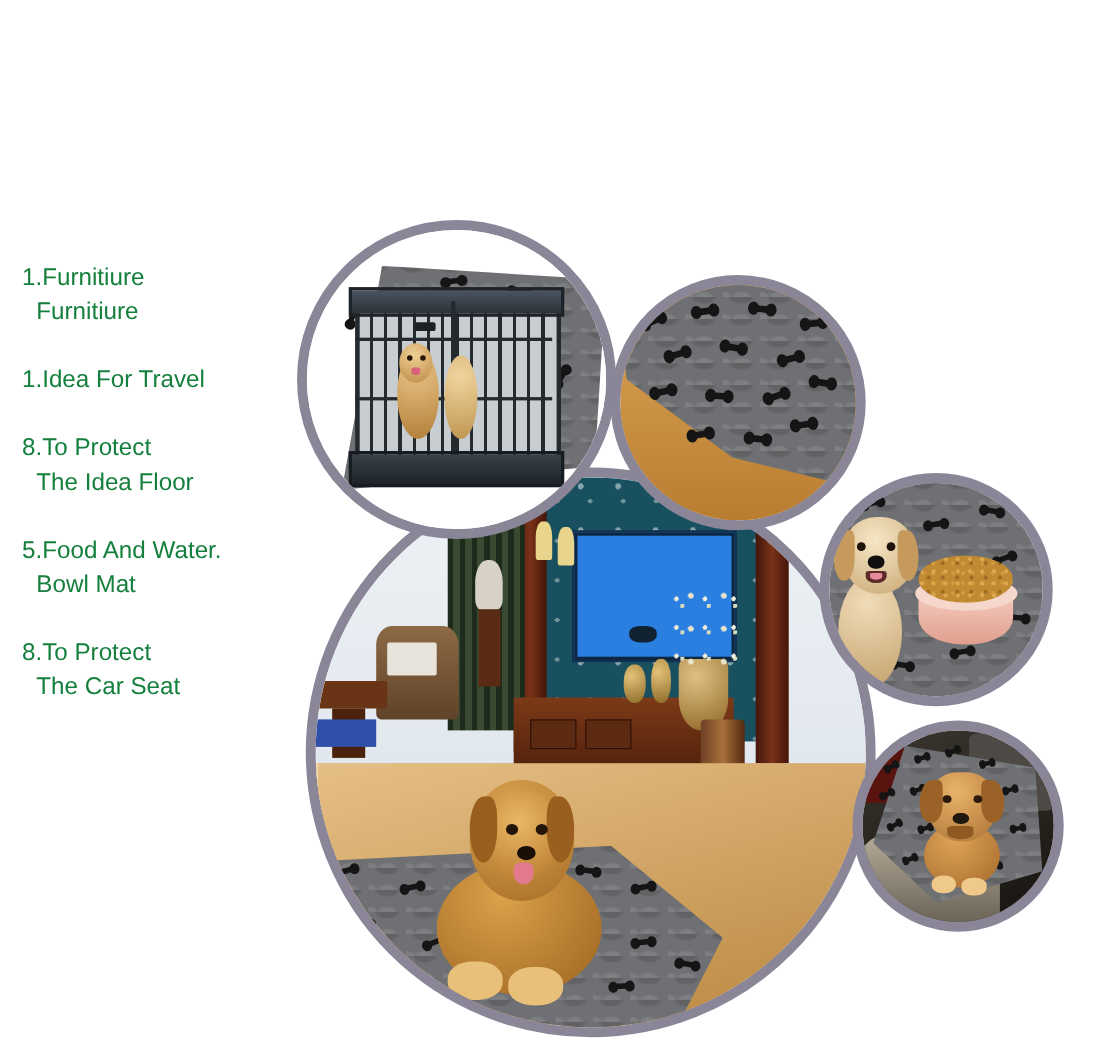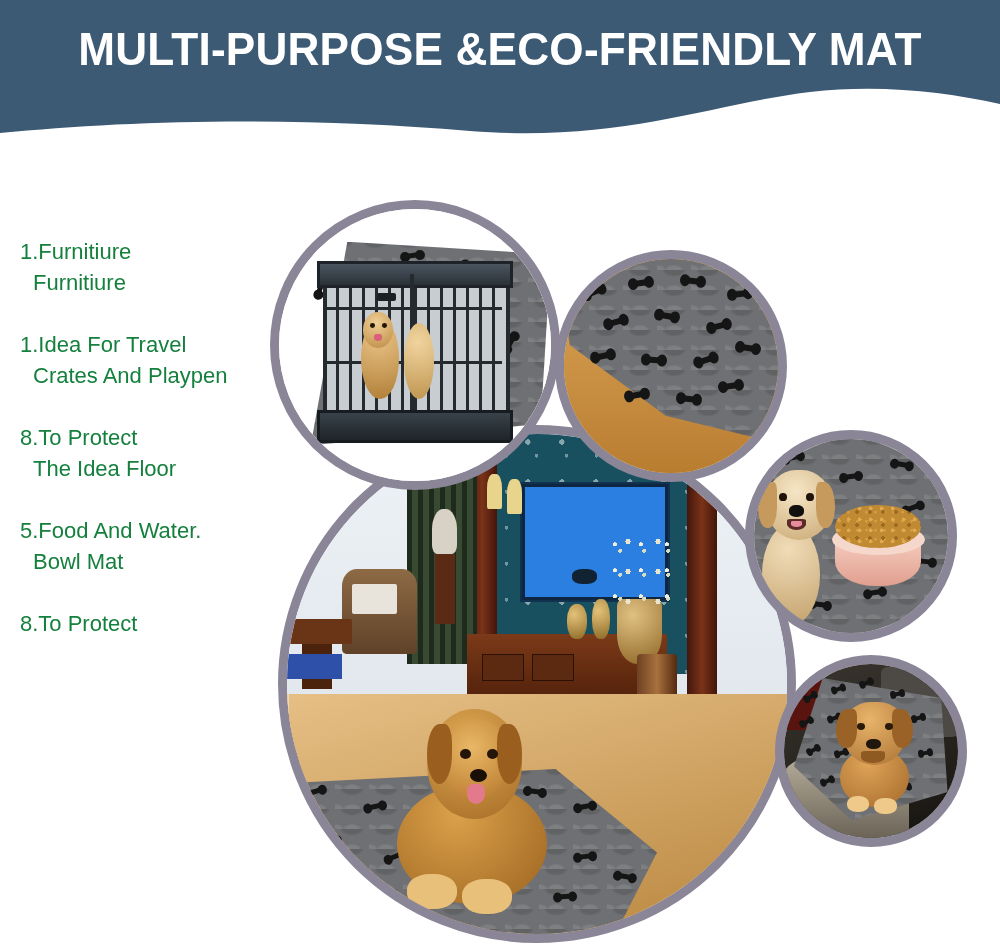--- a/index.html
+++ b/index.html
@@ -145,53 +145,45 @@
   .crate-bars {
     position: absolute;
     background-image: repeating-linear-gradient(90deg, #242a2e 0 3px, rgba(0,0,0,0) 3px 13px);
   }
 </style>
 </head>
 <body>
 
 <div id="page">
 
-  <div id="banner">
-    <div id="banner-bg"></div>
-    <svg id="banner-wave" viewBox="0 0 1000 140" preserveAspectRatio="none">
-      <path d="M0,133 C130,120 300,116 470,131 C620,143 710,104 810,92
-               C880,84 945,92 1000,104 L1000,140 L0,140 Z" fill="#ffffff"></path>
-    </svg>
-    <div id="banner-title">MULTI-PURPOSE &amp;ECO-FRIENDLY MAT</div>
-  </div>
 
   <div id="feature-list">
 
     <div class="feature-item">
       <span class="feature-line1">1.Furnitiure</span>
       <span class="feature-line2">Furnitiure</span>
     </div>
 
     <div class="feature-item">
       <span class="feature-line1">1.Idea For Travel</span>
-      <span class="feature-line2">Crates And Playpen</span>
     </div>
 
     <div class="feature-item">
       <span class="feature-line1">8.To Protect</span>
       <span class="feature-line2">The Idea Floor</span>
     </div>
 
     <div class="feature-item">
       <span class="feature-line1">5.Food And Water.</span>
       <span class="feature-line2">Bowl Mat</span>
     </div>
 
     <div class="feature-item">
       <span class="feature-line1">8.To Protect</span>
+      <span class="feature-line2">The Car Seat</span>
     </div>
 
   </div>
 
   <div id="collage">
 
     <div class="photo-circle" style="left:278px; top:285px; width:518px; height:518px; z-index:1;">
       <div class="photo-inner">
 
         <div class="blk" style="left:0;top:0;width:100%;height:62%;background:linear-gradient(180deg,#eef2f6,#dfe6ec);"></div>

